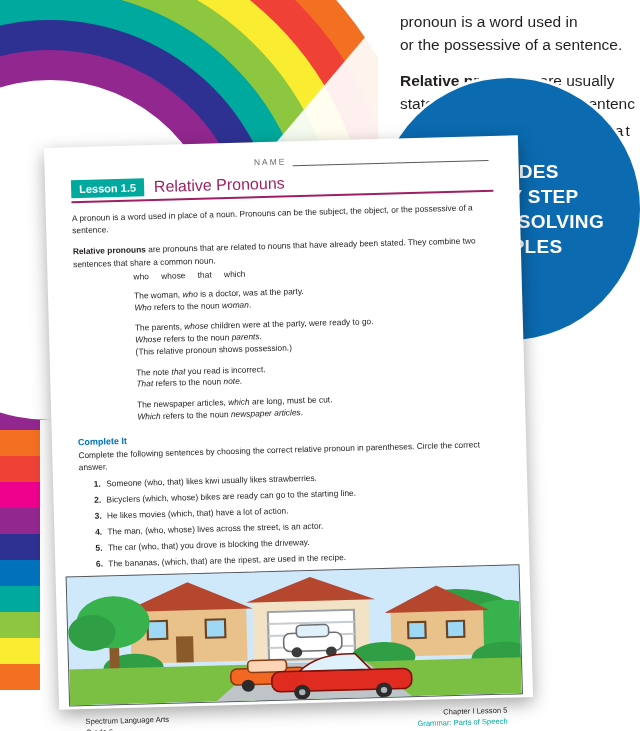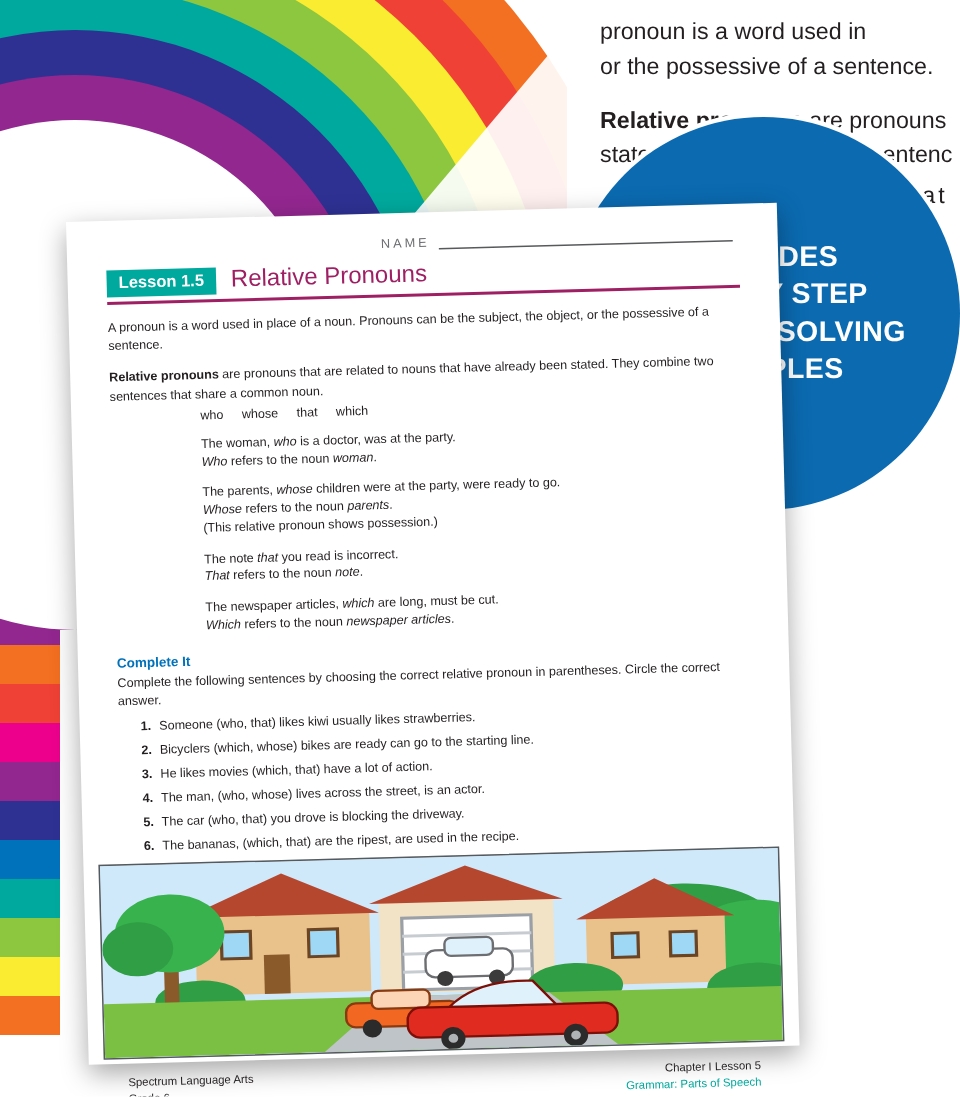--- a/index.html
+++ b/index.html
@@ -148,21 +148,21 @@
 </div>
 
 <div class="zoom-wrap">
   <svg class="zoom-cone" viewBox="0 0 382 210">
     <polygon points="0,168 130,14 130,196" fill="#ffffff" opacity="0.92"></polygon>
   </svg>
   <div class="zoom-panel">
     <div>pronoun is a word used in</div>
     <div>or the possessive of a sentence.</div>
     <div style="margin-top:12px;">
-      <span class="bold">Relative pronouns</span><span> are pronouns</span>
+      <span class="bold">Relative pronouns</span><span> are usually</span>
     </div>
     <div>stated. They combine two sentenc</div>
     <div class="zoom-words">
       <span>who</span>
       <span>whose</span>
       <span>that</span>
       
     </div>
     <div class="zoom-line">
       <span>The woman, </span><span class="ital">who</span><span> is a doct</span>

